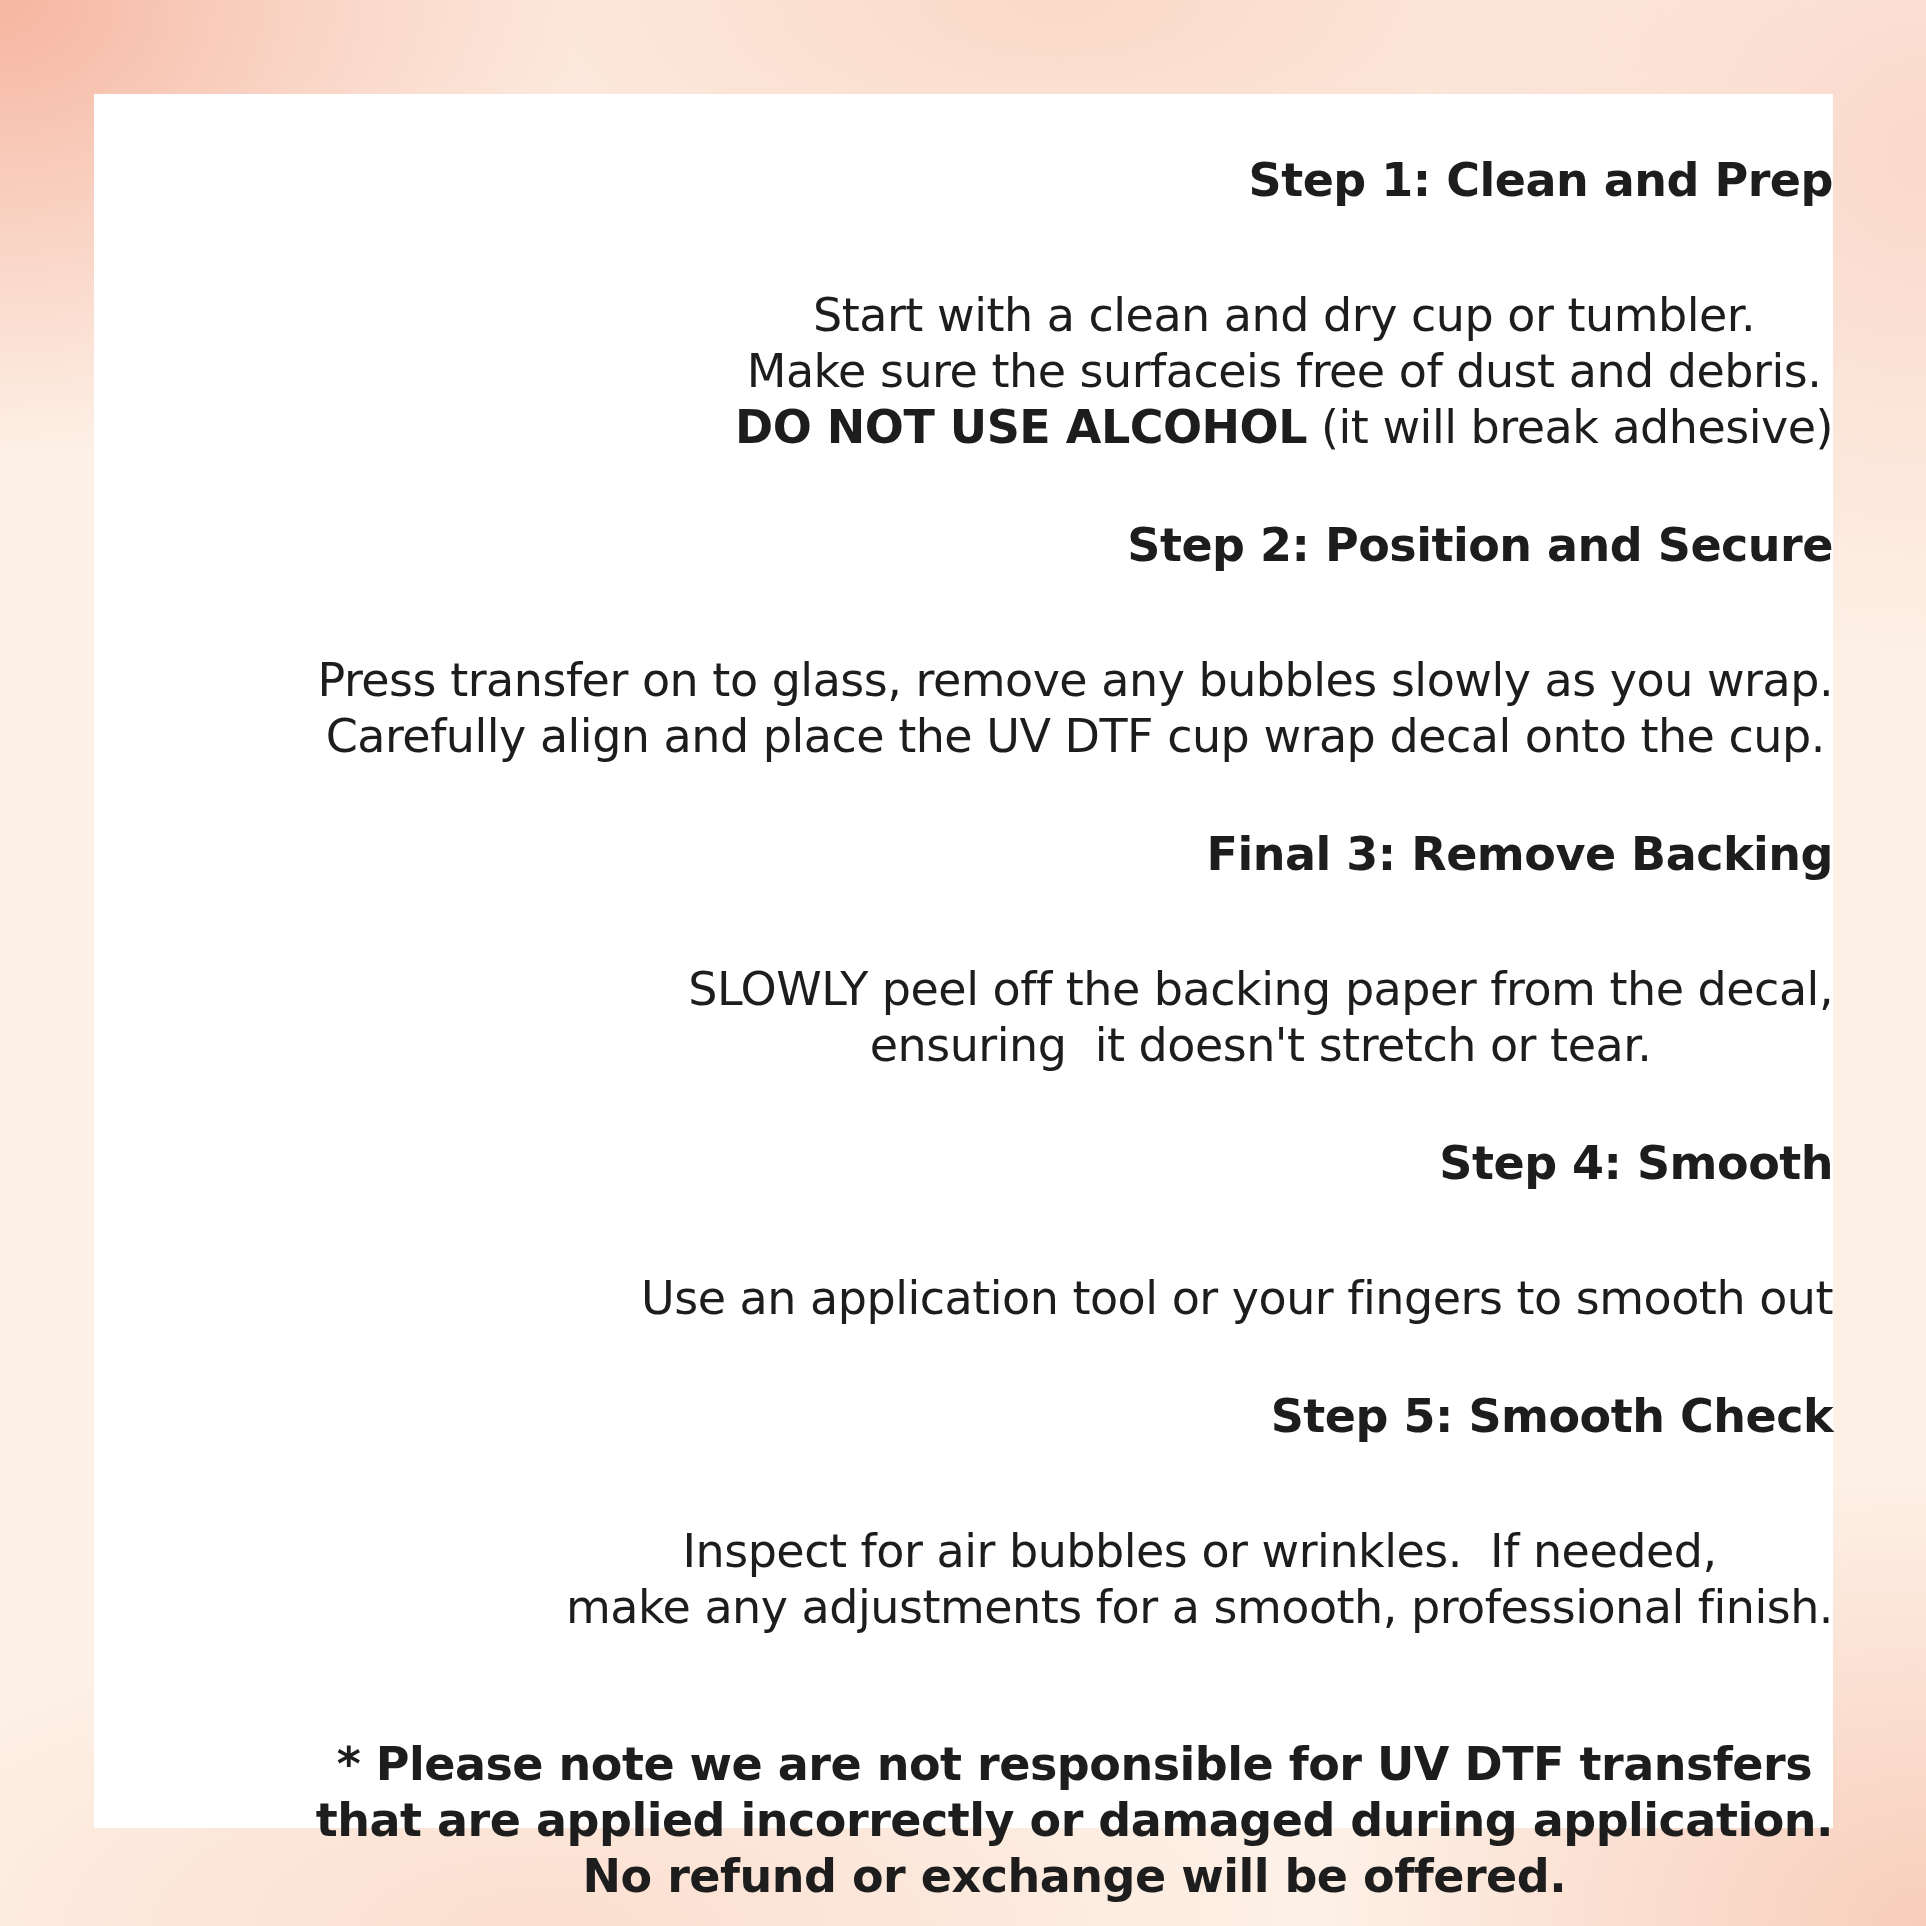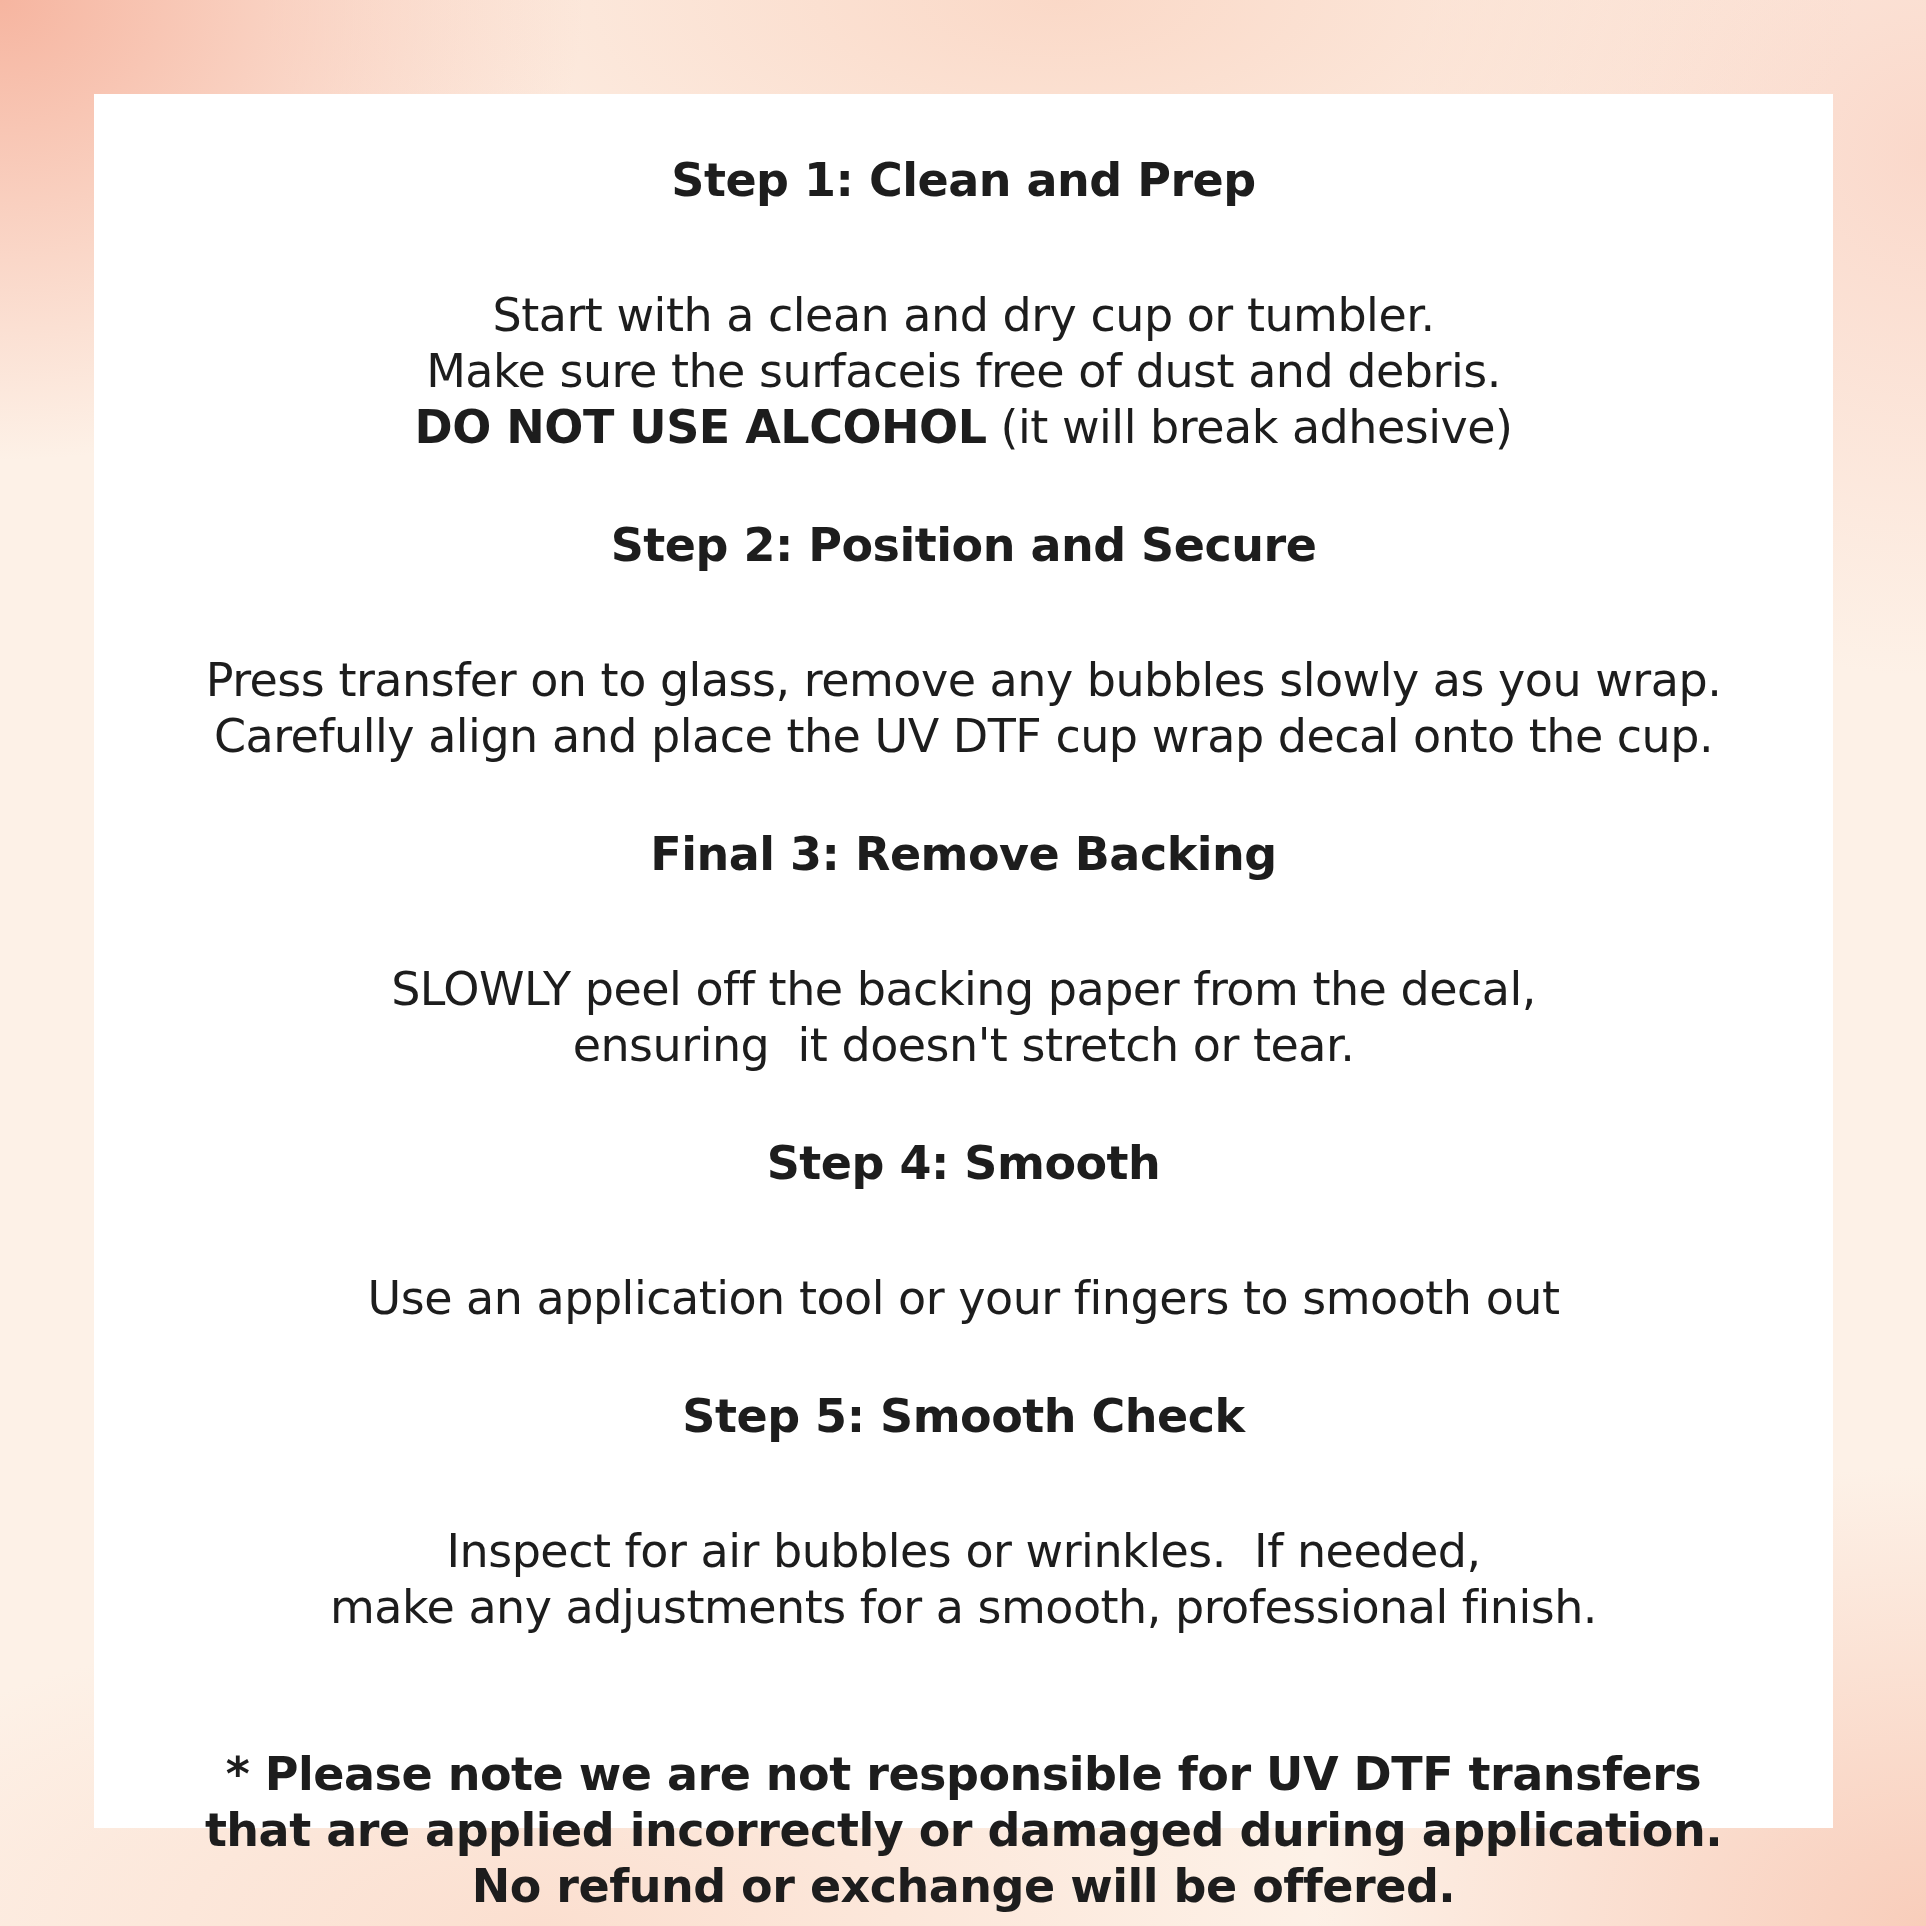--- a/index.html
+++ b/index.html
@@ -22,21 +22,21 @@
     left: 94px; top: 94px; right: 94px; bottom: 99px;
     background: #ffffff;
   }
   .content {
     box-sizing: border-box;
     width: 100%;
     height: 100%;
     padding-top: 57px;
     display: flex;
     flex-direction: column;
-    align-items: center;
+    align-items: flex-end;
     text-align: center;
     color: #1d1d1d;
   }
   .step-heading {
     font-size: 46px;
     font-weight: bold;
     line-height: 59px;
     letter-spacing: -0.5px;
     white-space: pre-wrap;
   }
@@ -45,21 +45,21 @@
     margin-bottom: 61px;
   }
   .para .line {
     font-size: 46px;
     line-height: 56px;
     letter-spacing: -0.5px;
     white-space: pre-wrap;
   }
   .para .line b { font-weight: bold; }
   .disclaimer {
-    margin-top: 50px;
+    margin-top: 40px;
   }
   .disclaimer .line {
     font-size: 46px;
     font-weight: bold;
     line-height: 56px;
     letter-spacing: -0.5px;
     white-space: pre-wrap;
   }
 </style>
 </head>

